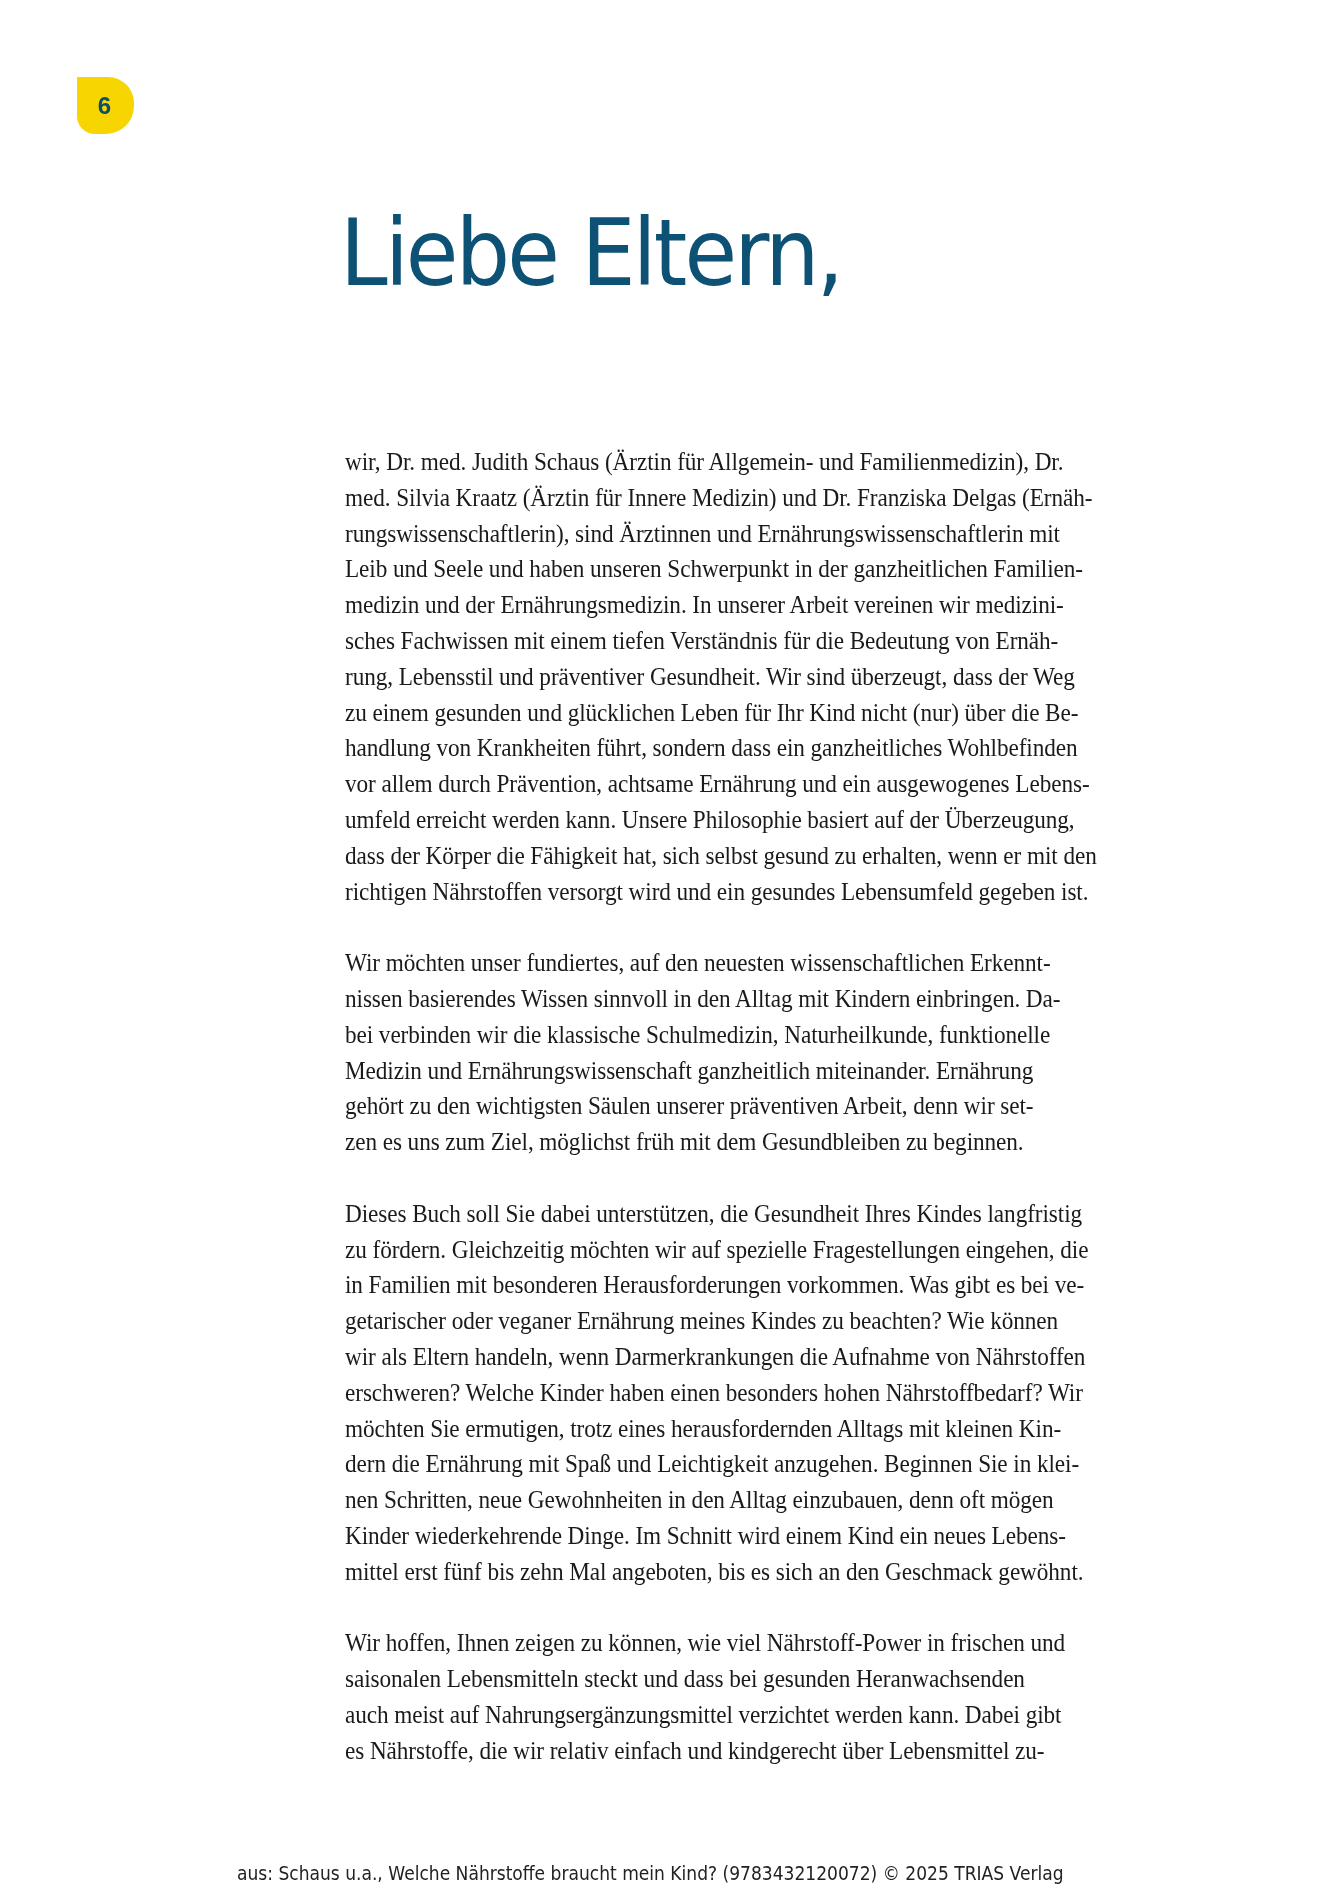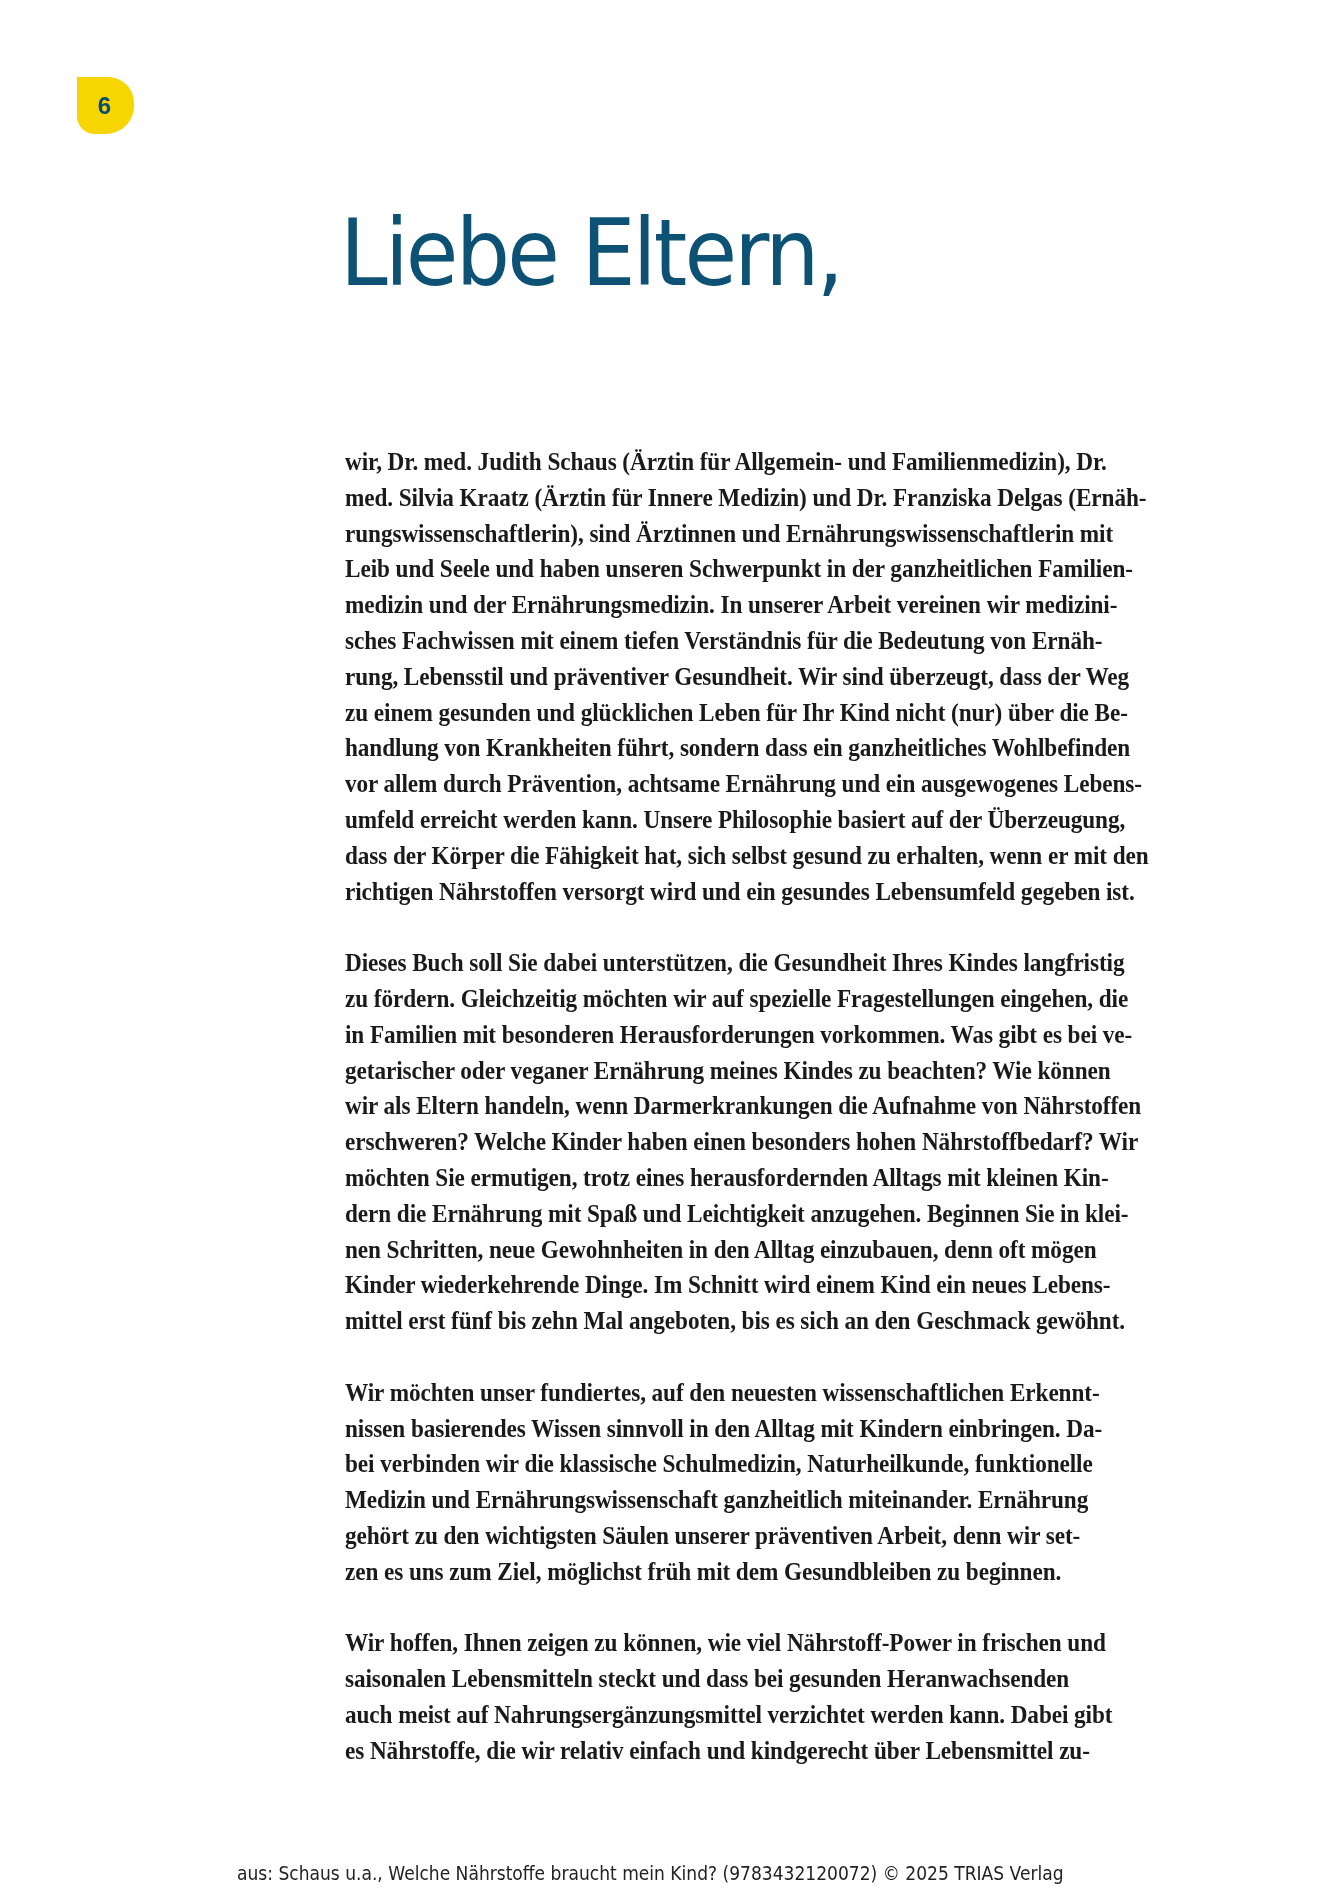--- a/index.html
+++ b/index.html
@@ -47,21 +47,20 @@
       transform-origin: left top;
     }
     .body-text {
       position: absolute;
       left: 345px;
       top: 444px;
       width: 880px;
     }
     .para {
       margin: 0 0 35.8px 0;
-      font-weight: bold;
     }
     .line {
       display: block;
       height: 35.8px;
       line-height: 35.8px;
       font-family: "Liberation Serif", serif;
       font-size: 25px;
       color: #1a1a1a;
       white-space: nowrap;
       transform: scaleX(0.93);
@@ -99,41 +98,41 @@
     <span class="line">sches Fachwissen mit einem tiefen Verständnis für die Bedeutung von Ernäh-</span>
     <span class="line">rung, Lebensstil und präventiver Gesundheit. Wir sind überzeugt, dass der Weg</span>
     <span class="line">zu einem gesunden und glücklichen Leben für Ihr Kind nicht (nur) über die Be-</span>
     <span class="line">handlung von Krankheiten führt, sondern dass ein ganzheitliches Wohlbefinden</span>
     <span class="line">vor allem durch Prävention, achtsame Ernährung und ein ausgewogenes Lebens-</span>
     <span class="line">umfeld erreicht werden kann. Unsere Philosophie basiert auf der Überzeugung,</span>
     <span class="line">dass der Körper die Fähigkeit hat, sich selbst gesund zu erhalten, wenn er mit den</span>
     <span class="line">richtigen Nährstoffen versorgt wird und ein gesundes Lebensumfeld gegeben ist.</span>
   </p>
   <p class="para">
+    <span class="line">Wir möchten unser fundiertes, auf den neuesten wissenschaftlichen Erkennt-</span>
+    <span class="line">nissen basierendes Wissen sinnvoll in den Alltag mit Kindern einbringen. Da-</span>
+    <span class="line">bei verbinden wir die klassische Schulmedizin, Naturheilkunde, funktionelle</span>
+    <span class="line">Medizin und Ernährungswissenschaft ganzheitlich miteinander. Ernährung</span>
+    <span class="line">gehört zu den wichtigsten Säulen unserer präventiven Arbeit, denn wir set-</span>
+    <span class="line">zen es uns zum Ziel, möglichst früh mit dem Gesundbleiben zu beginnen.</span>
+  </p>
+  <p class="para">
     <span class="line">Dieses Buch soll Sie dabei unterstützen, die Gesundheit Ihres Kindes langfristig</span>
     <span class="line">zu fördern. Gleichzeitig möchten wir auf spezielle Fragestellungen eingehen, die</span>
     <span class="line">in Familien mit besonderen Herausforderungen vorkommen. Was gibt es bei ve-</span>
     <span class="line">getarischer oder veganer Ernährung meines Kindes zu beachten? Wie können</span>
     <span class="line">wir als Eltern handeln, wenn Darmerkrankungen die Aufnahme von Nährstoffen</span>
     <span class="line">erschweren? Welche Kinder haben einen besonders hohen Nährstoffbedarf? Wir</span>
     <span class="line">möchten Sie ermutigen, trotz eines herausfordernden Alltags mit kleinen Kin-</span>
     <span class="line">dern die Ernährung mit Spaß und Leichtigkeit anzugehen. Beginnen Sie in klei-</span>
     <span class="line">nen Schritten, neue Gewohnheiten in den Alltag einzubauen, denn oft mögen</span>
     <span class="line">Kinder wiederkehrende Dinge. Im Schnitt wird einem Kind ein neues Lebens-</span>
     <span class="line">mittel erst fünf bis zehn Mal angeboten, bis es sich an den Geschmack gewöhnt.</span>
   </p>
   <p class="para">
-    <span class="line">Wir möchten unser fundiertes, auf den neuesten wissenschaftlichen Erkennt-</span>
-    <span class="line">nissen basierendes Wissen sinnvoll in den Alltag mit Kindern einbringen. Da-</span>
-    <span class="line">bei verbinden wir die klassische Schulmedizin, Naturheilkunde, funktionelle</span>
-    <span class="line">Medizin und Ernährungswissenschaft ganzheitlich miteinander. Ernährung</span>
-    <span class="line">gehört zu den wichtigsten Säulen unserer präventiven Arbeit, denn wir set-</span>
-    <span class="line">zen es uns zum Ziel, möglichst früh mit dem Gesundbleiben zu beginnen.</span>
-  </p>
-  <p class="para">
     <span class="line">Wir hoffen, Ihnen zeigen zu können, wie viel Nährstoff-Power in frischen und</span>
     <span class="line">saisonalen Lebensmitteln steckt und dass bei gesunden Heranwachsenden</span>
     <span class="line">auch meist auf Nahrungsergänzungsmittel verzichtet werden kann. Dabei gibt</span>
     <span class="line">es Nährstoffe, die wir relativ einfach und kindgerecht über Lebensmittel zu-</span>
   </p>
 </div>
 
 <div class="footer">aus: Schaus u.a., Welche Nährstoffe braucht mein Kind? (9783432120072) © 2025 TRIAS Verlag</div>
 
 </body></html>

